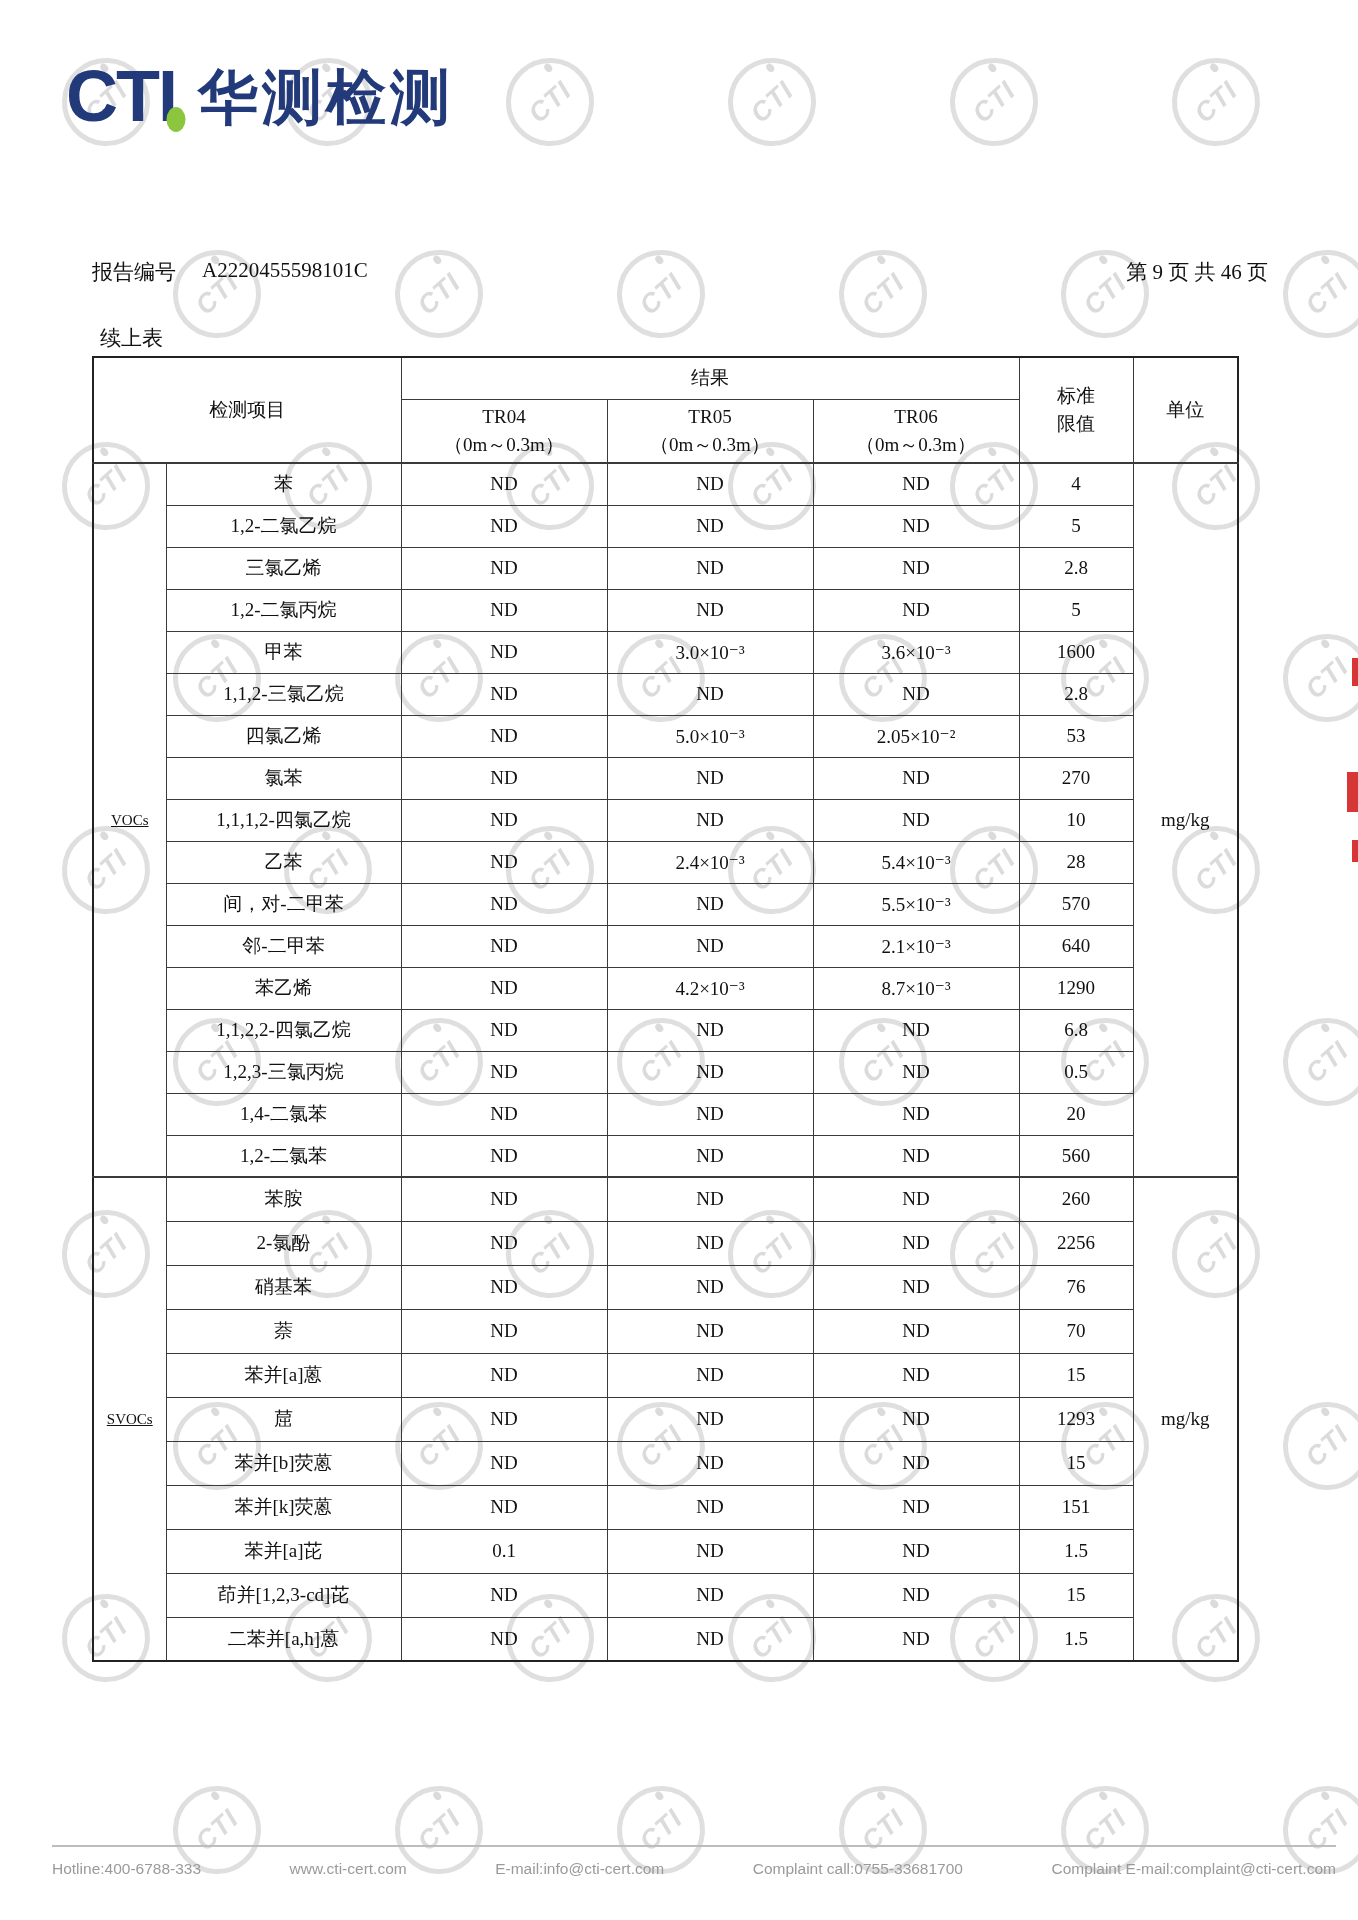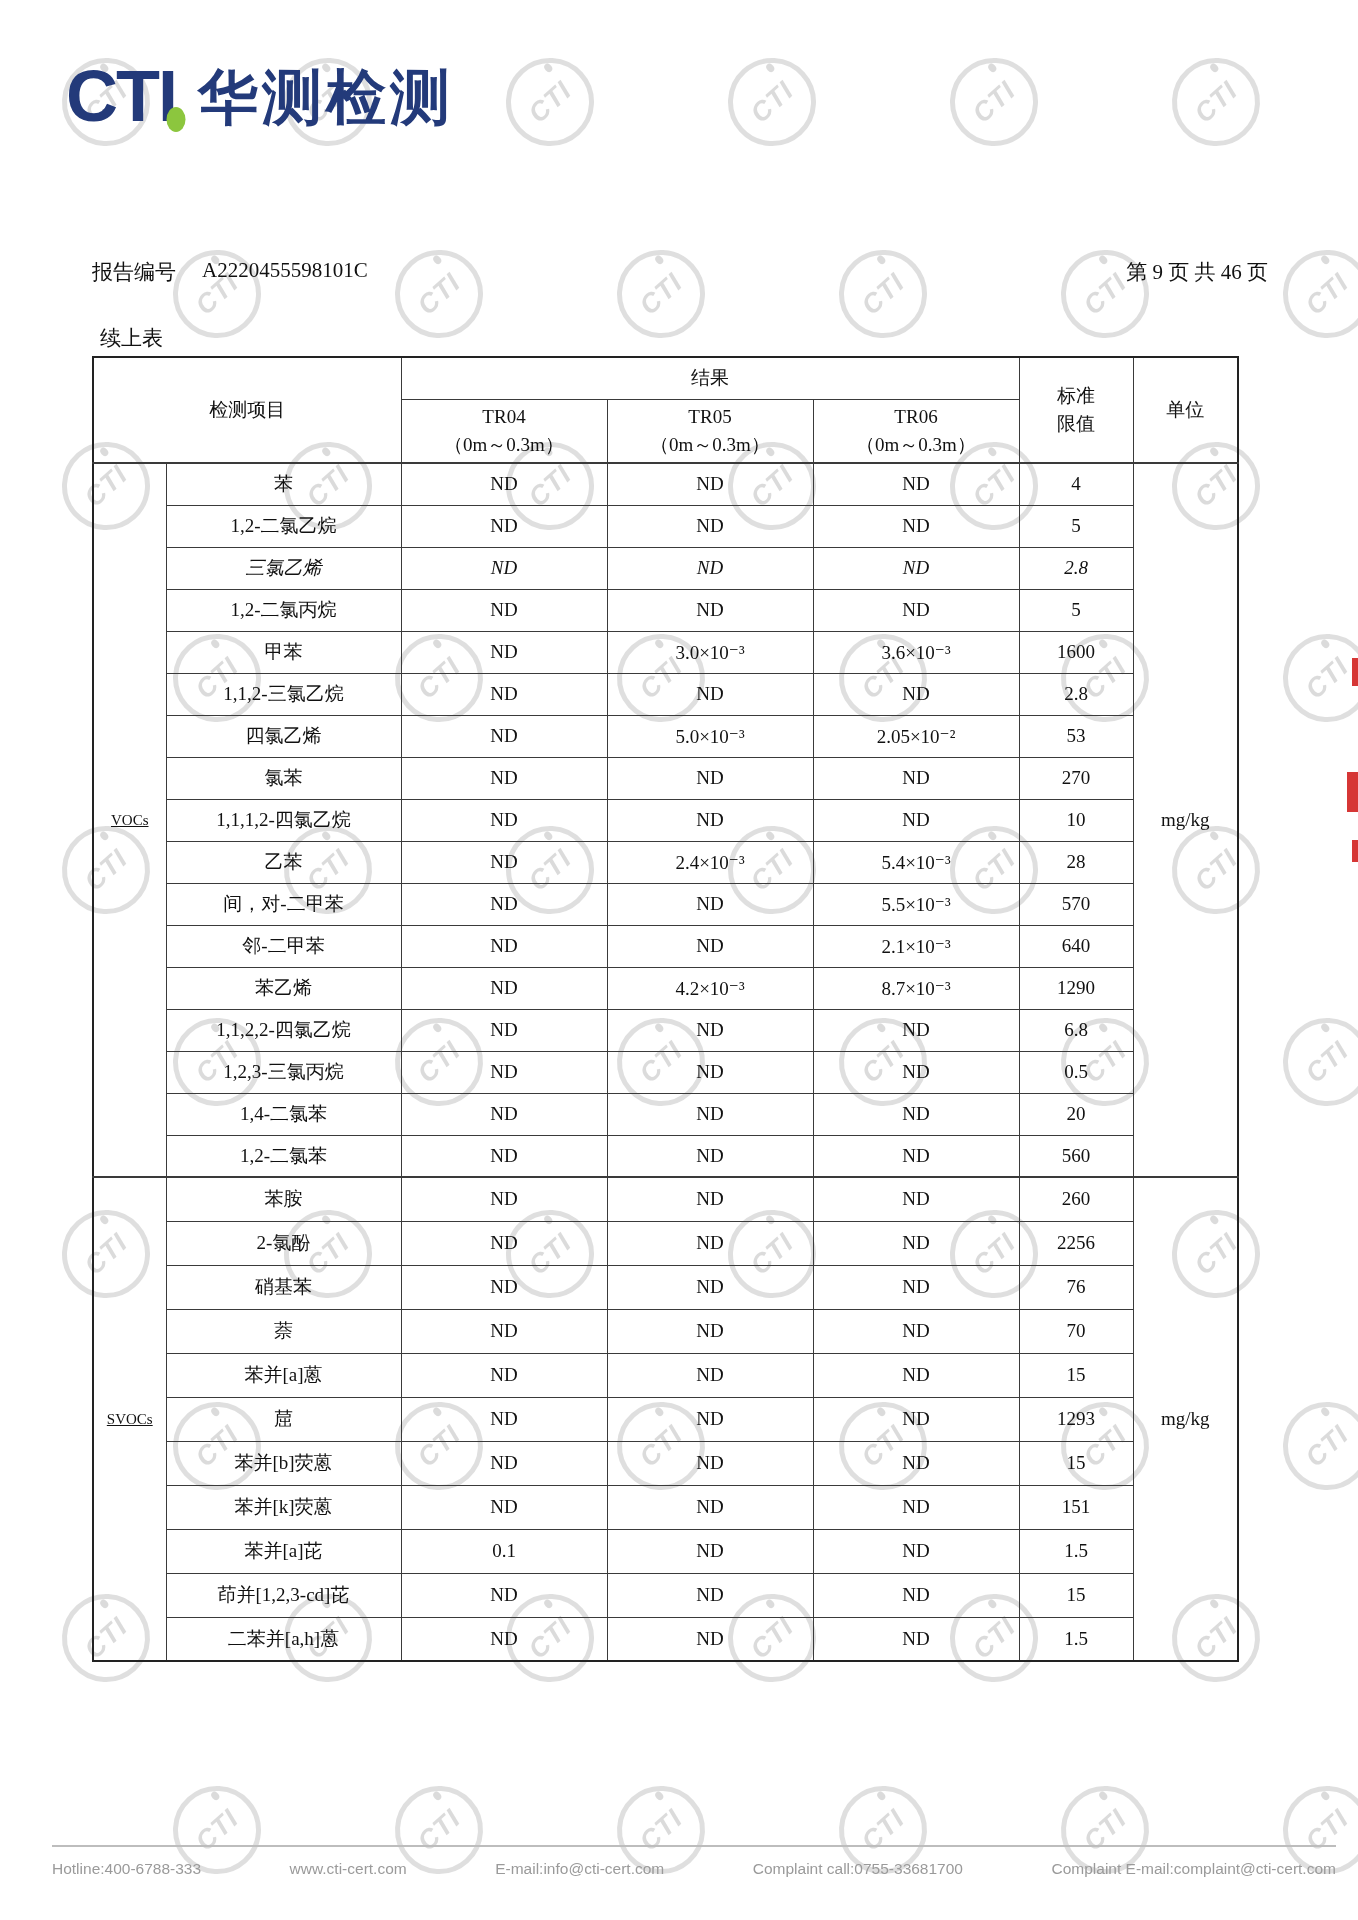--- a/index.html
+++ b/index.html
@@ -381,21 +381,21 @@
             <td>4</td>
             <td rowspan="17" class="unit-cell">mg/kg</td>
           </tr>
           <tr style="height: 42px;">
             <td>1,2-二氯乙烷</td>
             <td>ND</td>
             <td>ND</td>
             <td>ND</td>
             <td>5</td>
           </tr>
-          <tr style="height: 42px; font-style: italic;">
+          <tr style="height: 42px;">
             <td>三氯乙烯</td>
             <td>ND</td>
             <td>ND</td>
             <td>ND</td>
             <td>2.8</td>
           </tr>
           <tr style="height: 42px;">
             <td>1,2-二氯丙烷</td>
             <td>ND</td>
             <td>ND</td>

